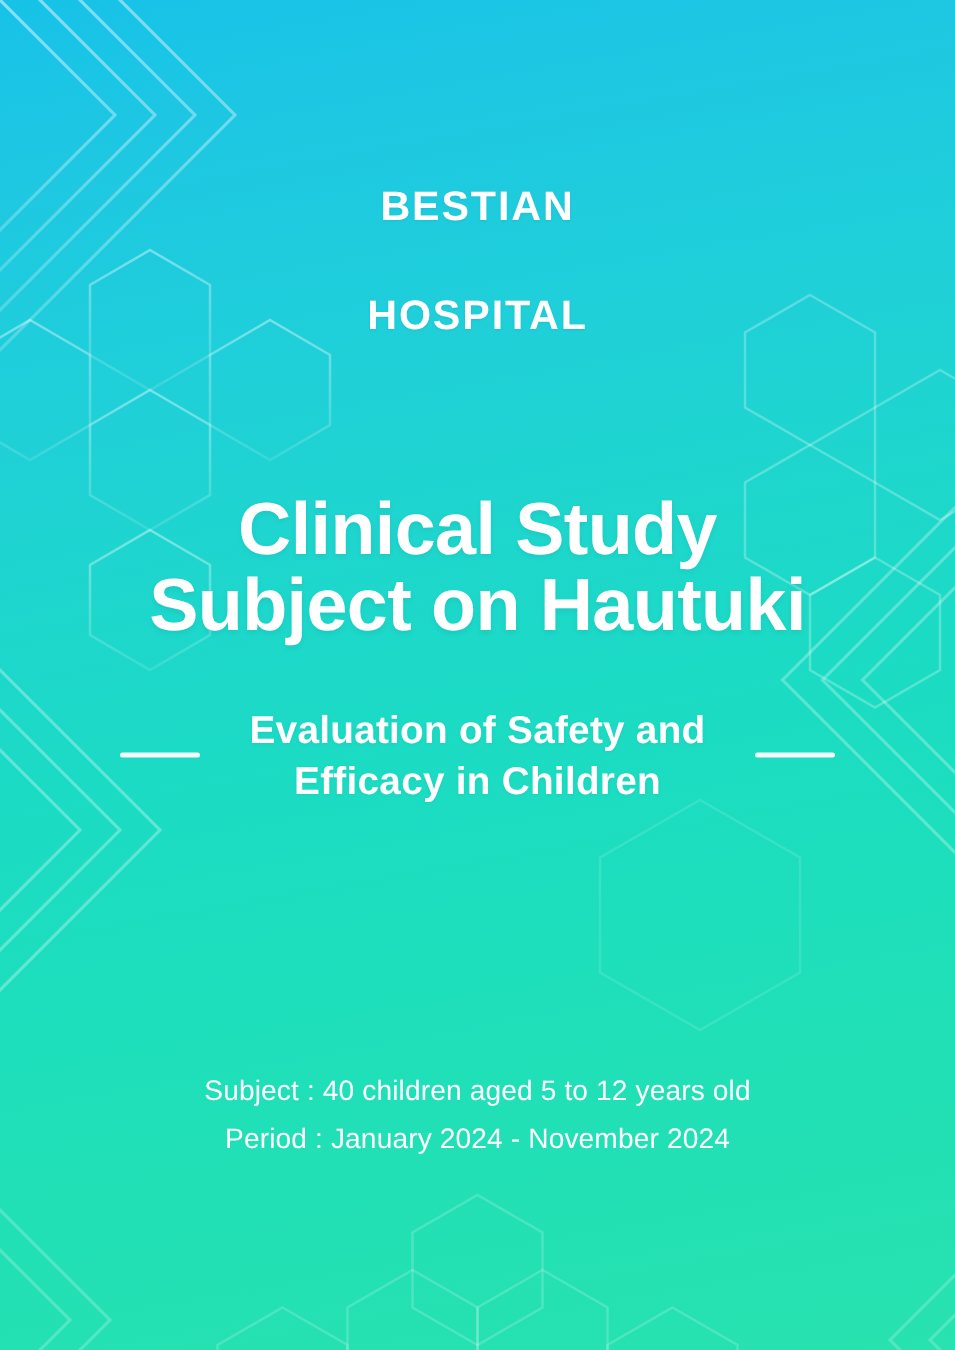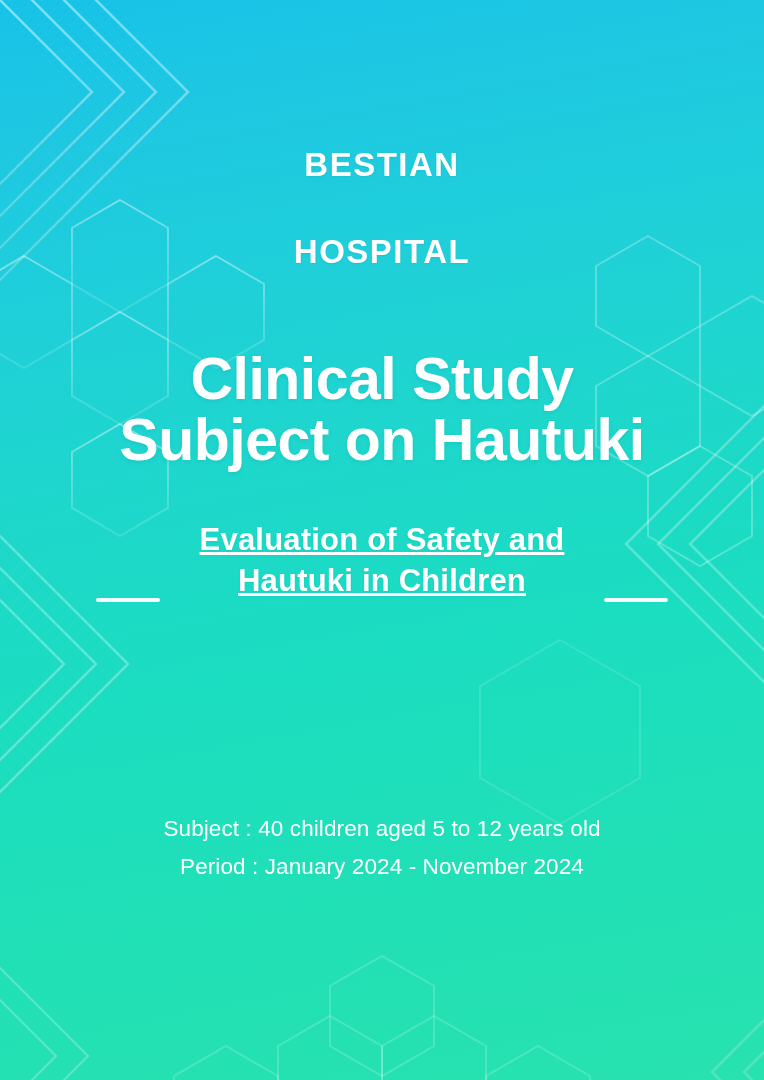--- a/index.html
+++ b/index.html
@@ -53,40 +53,39 @@
     text-align: center;
     font-size: 33px;
     line-height: 1.25;
     font-weight: 700;
     letter-spacing: 1.5px;
     text-shadow: 0 1px 2px rgba(0,90,110,0.10);
   }
   .brand div { white-space: nowrap; margin-top: 46px; }
 
   .title-block {
-    margin-top: 76px;
+    margin-top: 120px;
     text-align: center;
   }
   .main-title {
     font-size: 59px;
     line-height: 1.04;
     font-weight: 700;
     letter-spacing: -0.5px;
     text-shadow: 0 2px 4px rgba(0,90,110,0.10);
   }
   .main-title div { white-space: nowrap; }
 
   .sub-wrap {
     margin-top: 48px;
     display: flex;
-    align-items: flex-end;
+    align-items: center;
     justify-content: center;
     gap: 40px;
     width: 100%;
-    text-decoration: underline;
   }
   .rule {
     width: 64px;
     height: 4px;
     background: #ffffff;
     border-radius: 2px;
     opacity: 0.95;
     flex: none;
   }
   .subtitle {
@@ -196,21 +195,21 @@
     <div class="title-block">
       <div class="main-title">
         <div>Clinical Study</div>
         <div>Subject on Hautuki</div>
       </div>
 
       <div class="sub-wrap">
         <span class="rule"></span>
         <div class="subtitle">
           <div>Evaluation of Safety and</div>
-          <div>Hautuki in Children</div>
+          <div>Efficacy in Children</div>
         </div>
         <span class="rule"></span>
       </div>
     </div>
 
     <div class="meta">
       <div>Subject : 40 children aged 5 to 12 years old</div>
       <div>Period : January 2024 - November 2024</div>
     </div>
 

